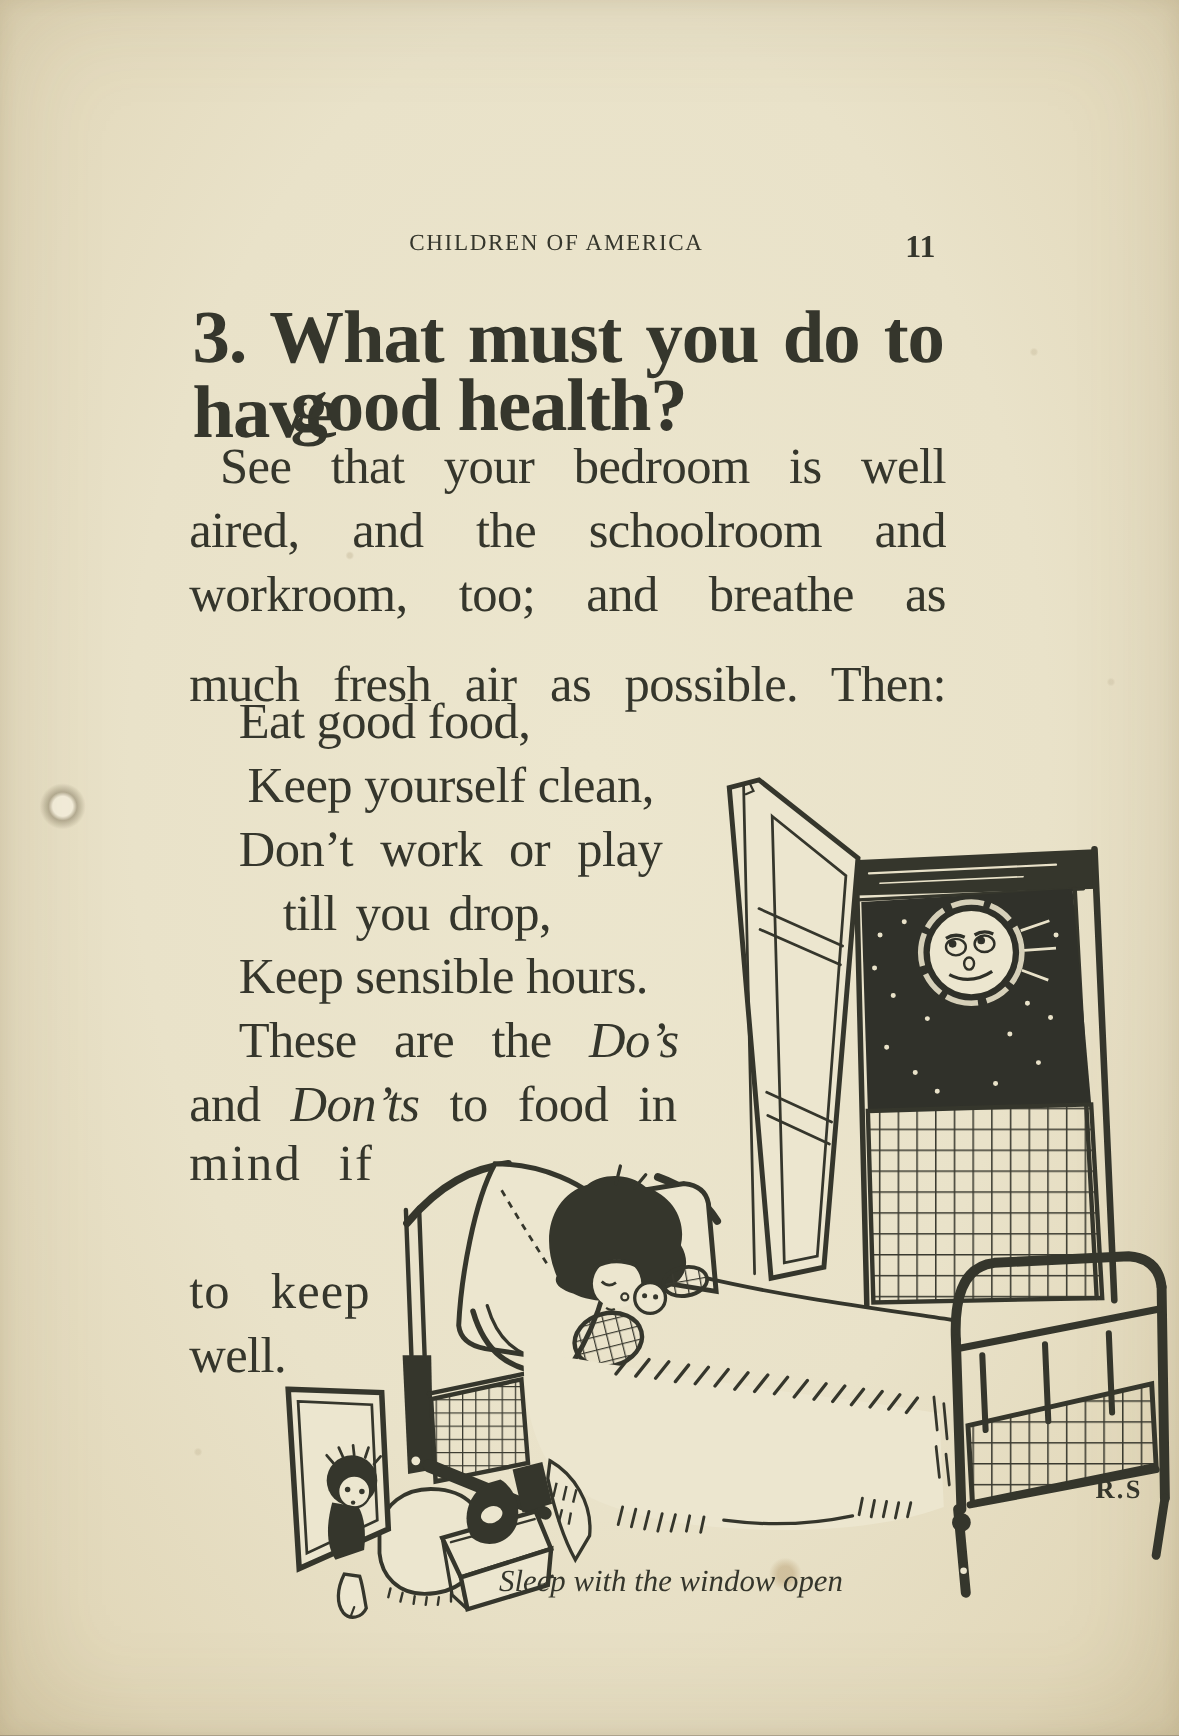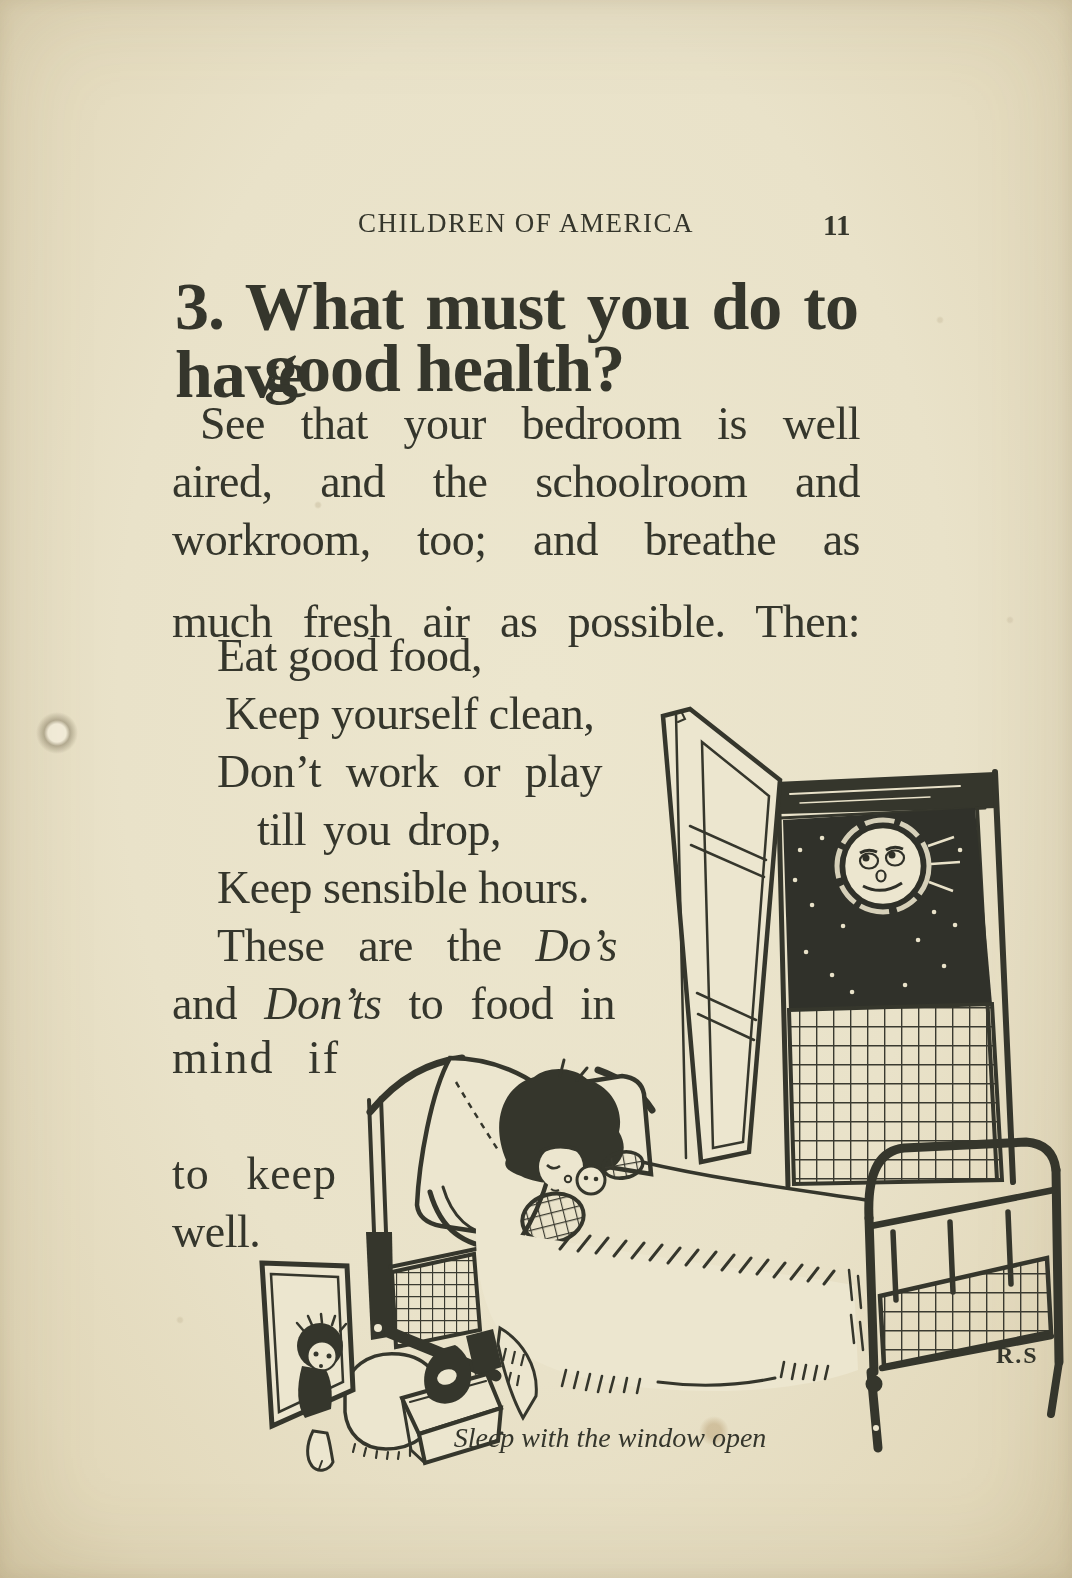--- a/index.html
+++ b/index.html
@@ -17,21 +17,21 @@
       radial-gradient(circle at 940px 320px, rgba(140,120,80,.15) 0 2px, rgba(140,120,80,0) 4px),
       radial-gradient(circle at 180px 1320px, rgba(140,120,80,.14) 0 2px, rgba(140,120,80,0) 4px),
       radial-gradient(circle at 1010px 620px, rgba(140,120,80,.13) 0 2px, rgba(140,120,80,0) 4px),
       radial-gradient(ellipse at 50% 44%, #ece6ce 0%, #e9e2c9 55%, #e2d8ba 86%, #d9cdab 100%);
     box-shadow: inset 0 0 100px rgba(120,100,60,.16), inset 0 0 16px rgba(120,100,60,.12);
   }
   .line{position:absolute; line-height:1; white-space:nowrap;}
   .j{white-space:normal; text-align:justify; text-align-last:justify;}
   .body-t{font-size:46px; letter-spacing:-.5px;}
   .head-t{font-size:68px; font-weight:bold; letter-spacing:-1px;}
-  .runhead{font-size:27px; letter-spacing:1.5px;}
+  .runhead{font-size:21px; letter-spacing:1.5px;margin-left:14px;}
   .pgnum{font-size:29px; font-weight:bold;}
   .ital{font-style:italic;}
   .caption{font-size:28px; font-style:italic; text-align:center;}
   .sig{font-size:24px; font-weight:bold; letter-spacing:2px;}
   svg{position:absolute; left:0; top:0;}
 </style>
 </head>
 <body>
 
 <div class="page">

